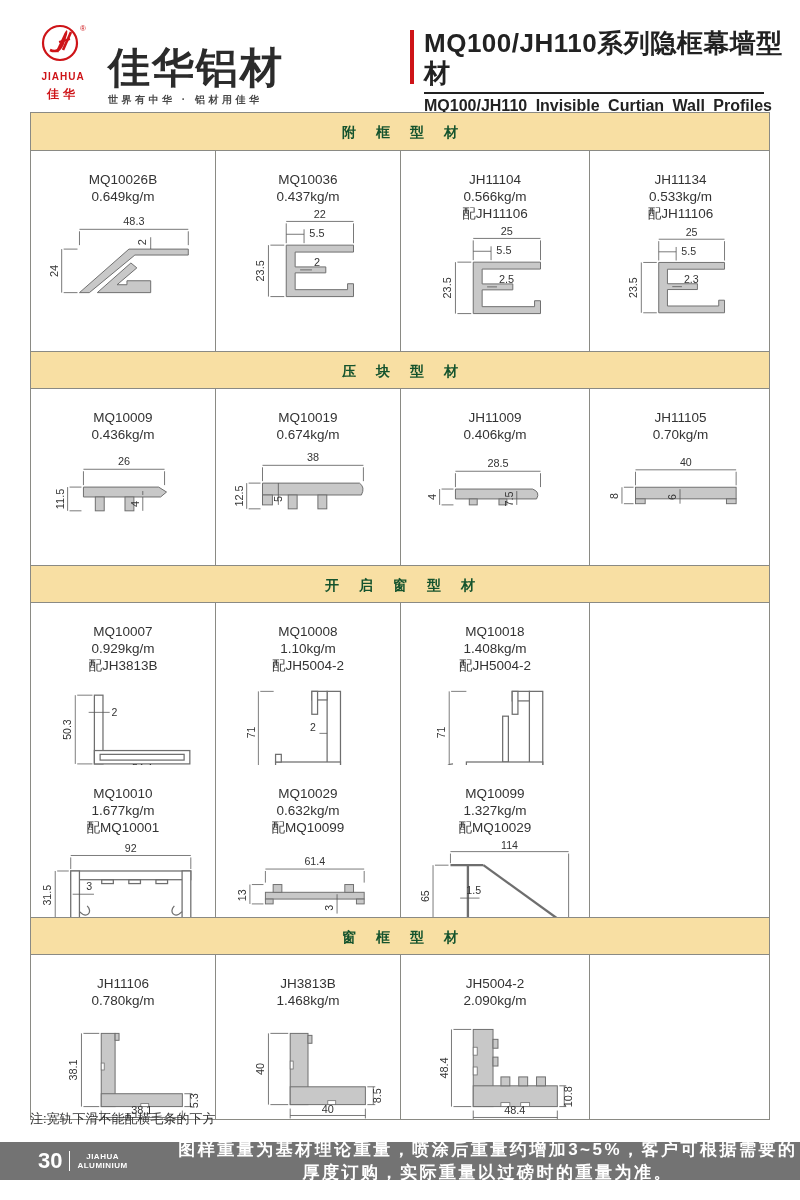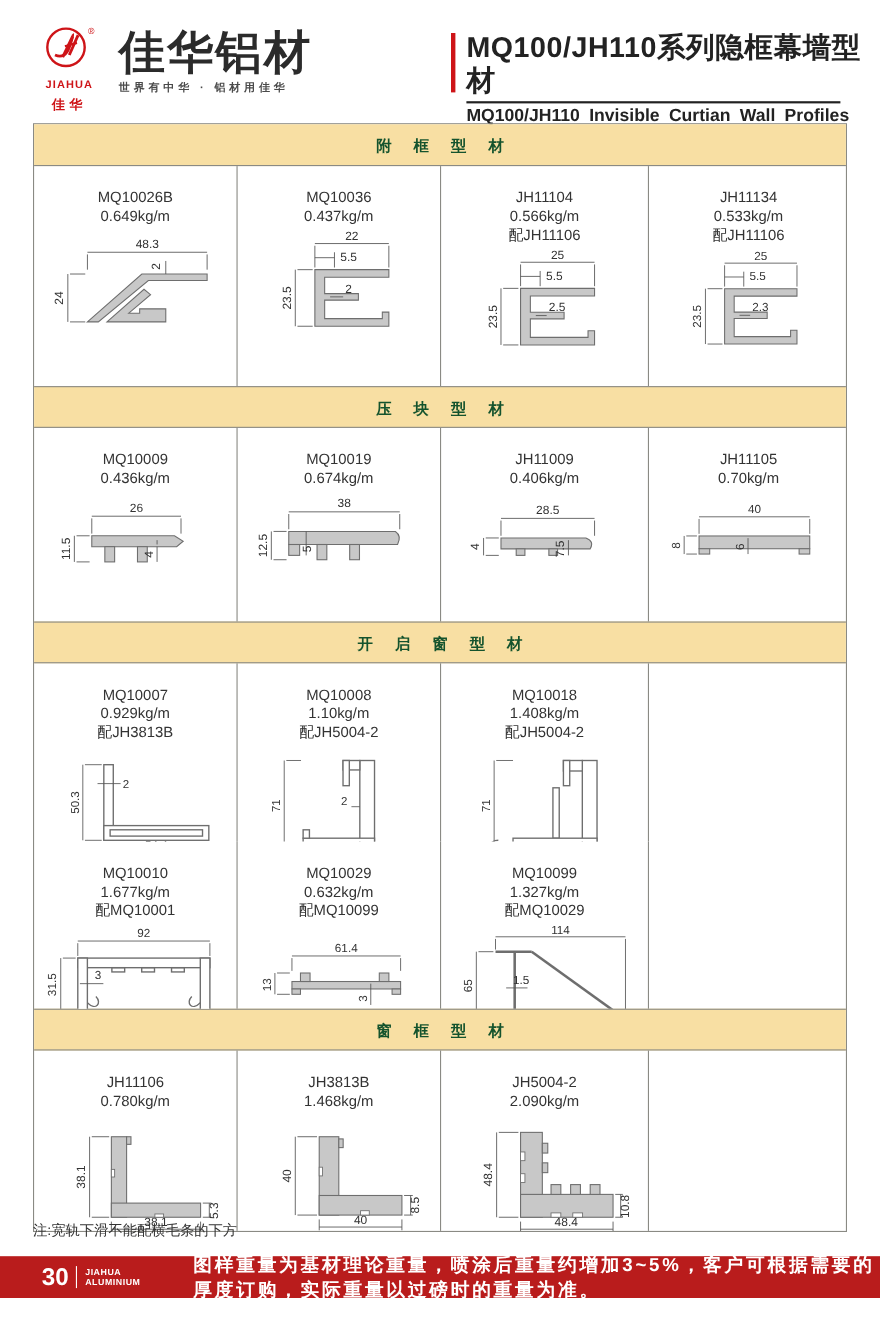--- a/index.html
+++ b/index.html
@@ -4,21 +4,21 @@
 <style>
   html,body{margin:0;padding:0;background:#fff;}
   .page{position:relative;width:800px;height:1200px;background:#fff;overflow:hidden;
         font-family:"Liberation Sans",sans-serif;color:#333;}
   
   .header{position:absolute;left:0;top:0;width:800px;height:112px;}
   .logo{position:absolute;left:24px;top:22px;width:78px;text-align:center;}
   .logo-en{color:#ce1418;font-weight:bold;font-size:10px;letter-spacing:1px;margin-top:1px;}
   .logo-cn{color:#ce1418;font-weight:bold;font-size:12px;letter-spacing:4px;margin-top:4px;}
   .brand-block{position:absolute;left:108px;top:26px;width:300px;}
-  .brand-title{font-size:42px;font-weight:900;color:#2b2b2b;letter-spacing:2px;line-height:44px;font-family:"Liberation Sans",sans-serif;}
+  .brand-title{font-size:42px;font-weight:900;color:#2b2b2b;letter-spacing:2px;line-height:44px;font-family:"Liberation Sans",sans-serif;margin-top:20px;}
   .brand-tagline{font-size:10px;color:#4a4a4a;font-weight:bold;letter-spacing:3.5px;margin-top:3px;}
   .red-divider{position:absolute;left:410px;top:30px;width:4px;height:54px;background:#ce1418;}
   .title-block{position:absolute;left:424px;top:28px;width:360px;}
   .title-cn{font-size:26px;font-weight:900;color:#222;line-height:30px;letter-spacing:0.5px;}
   .title-rule{height:2px;background:#222;margin:4px 0 3px 0;width:340px;}
   .title-en{font-size:16px;font-weight:bold;color:#222;word-spacing:4px;}
   
   .catalog{position:absolute;left:30px;top:112px;width:740px;border:1px solid #8a8a84;box-sizing:border-box;}
   .band{height:38px;line-height:38px;background:#f8dfa3;border-top:1px solid #8a8a84;border-bottom:1px solid #8a8a84;
         text-align:center;font-size:14px;font-weight:bold;color:#14532d;letter-spacing:20px;text-indent:20px;box-sizing:border-box;}
@@ -31,21 +31,21 @@
   .draw{display:block;margin:4px auto 0 auto;}
   
   .pf{fill:#c8c8c8;stroke:#6e6e6e;stroke-width:1;}
   .ph{fill:#ffffff;stroke:#6e6e6e;stroke-width:1.3;}
   .ps{fill:none;stroke:#6e6e6e;stroke-width:1.3;}
   .pl{fill:none;stroke:#6e6e6e;stroke-width:2.4;}
   .dl{stroke:#555;stroke-width:0.8;fill:none;}
   .dt{font-size:11px;fill:#333;font-family:"Liberation Sans",sans-serif;}
   
   .note{position:absolute;left:30px;top:1110px;font-size:13px;color:#333;}
-  .redbar{position:absolute;left:0;top:1142px;width:800px;height:38px;background:#b91c1c;display:flex;align-items:center;color:#fff;}
+  .redbar{position:absolute;left:0;top:1142px;width:800px;height:38px;background:#737373;display:flex;align-items:center;color:#fff;text-align:center;}
   .pageno{font-size:22px;font-weight:bold;margin-left:38px;}
   .bar-sep{width:1.5px;height:20px;background:#fff;margin:0 7px;}
   .bar-brand{font-size:8px;font-weight:bold;line-height:9px;letter-spacing:0.5px;}
   .disclaimer{margin-left:48px;font-size:17px;font-weight:bold;letter-spacing:2.5px;}
 </style>
 </head>
 <body>
 
 <div class="page">
 

